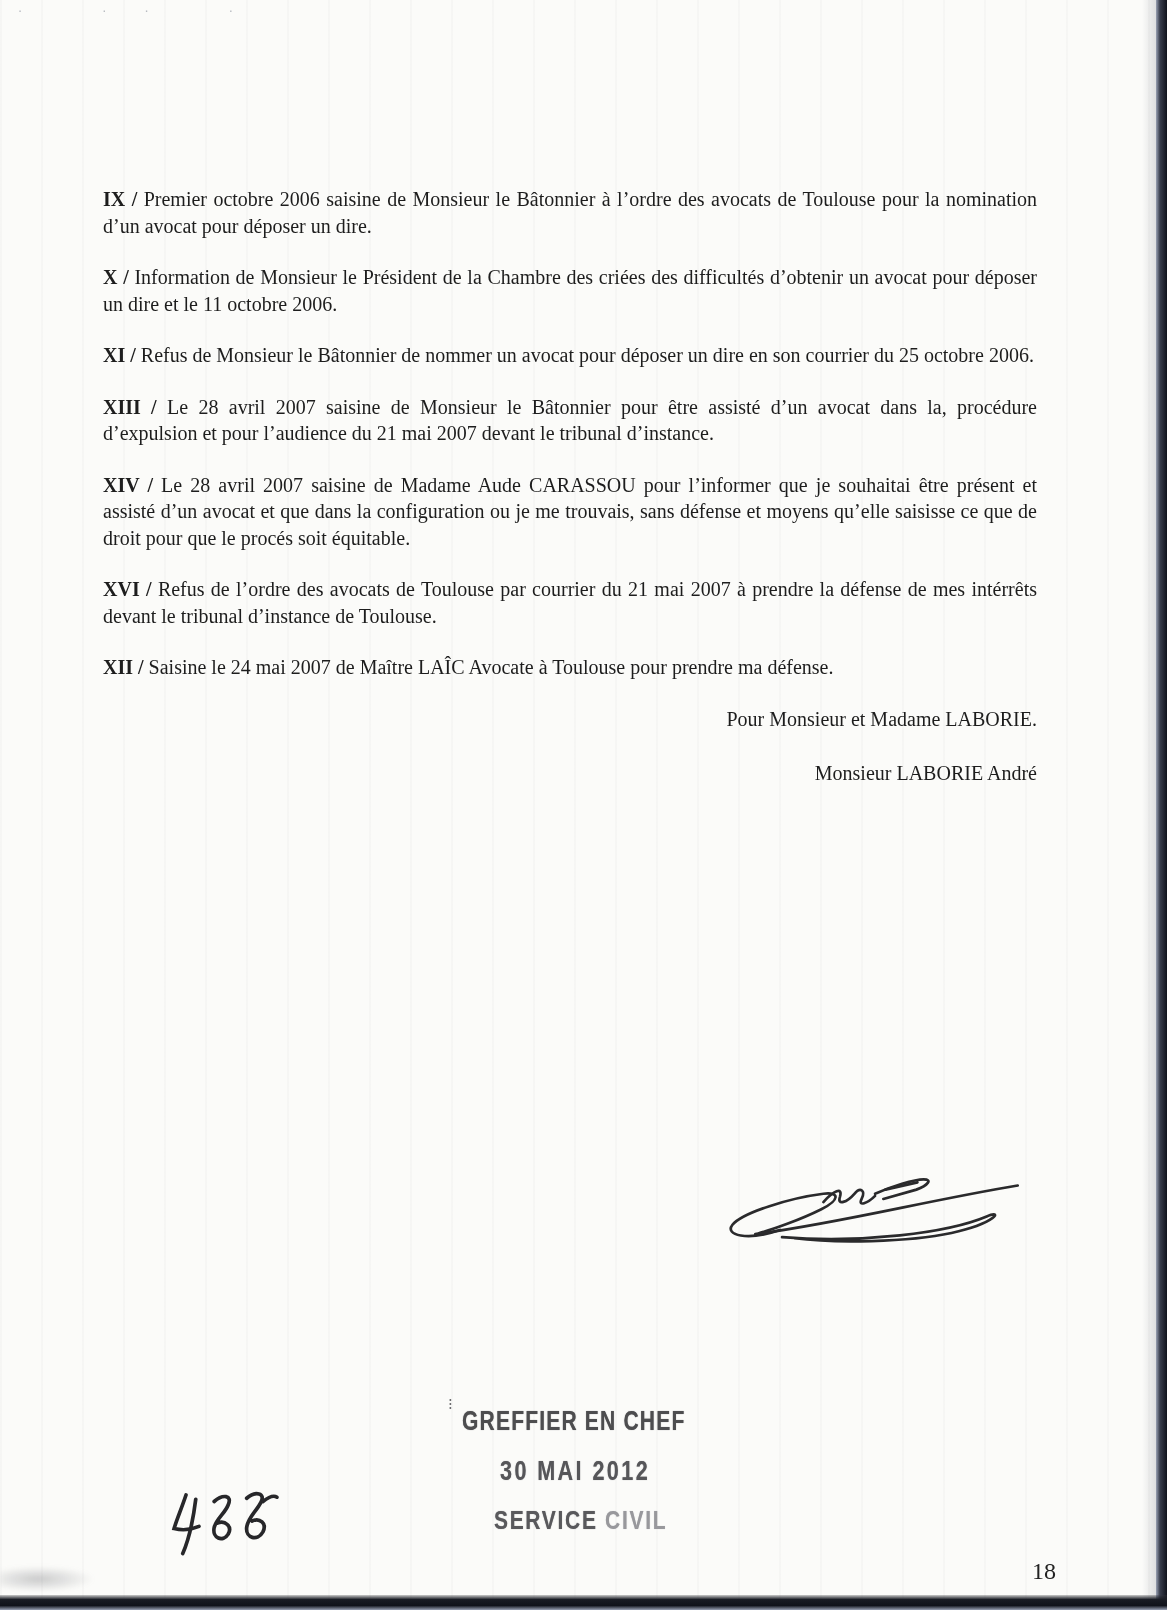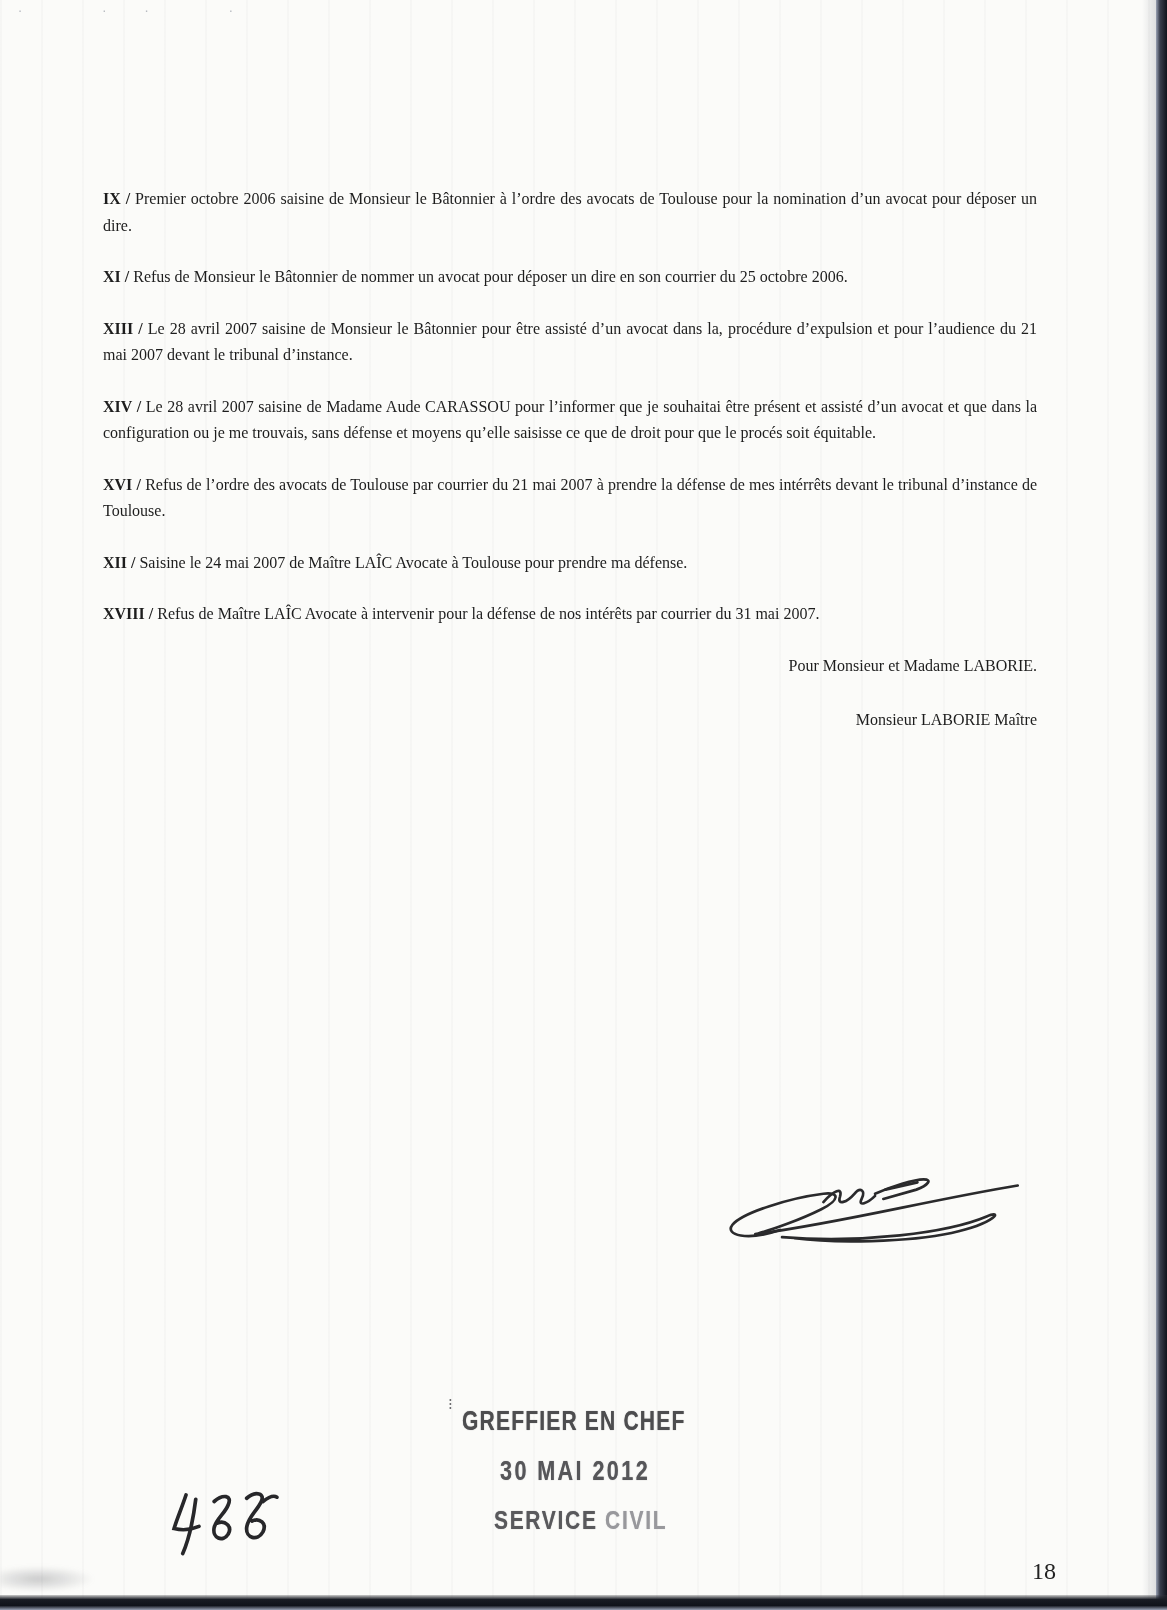--- a/index.html
+++ b/index.html
@@ -28,21 +28,21 @@
     position:absolute;left:0;bottom:0;width:100%;height:15px;
     background:linear-gradient(to bottom,rgba(60,60,65,0.25) 0%,#191c24 30%,#10131b 70%,#99a2b6 100%);
   }
   .smudge-bl{
     position:absolute;left:0;bottom:18px;width:95px;height:26px;
     background:radial-gradient(ellipse at 40% 50%,rgba(110,112,118,0.35),rgba(110,112,118,0) 70%);
     filter:blur(2px);
   }
   .content{
     position:absolute;left:103px;top:186px;width:934px;
-    font-size:16px;line-height:26.5px;
+    font-size:20px;line-height:26.5px;
   }
   .para{margin:0 0 25px 0;text-align:justify;}
   .para b{font-weight:bold;}
   .closing{margin:18px 0 0 0;text-align:right;}
   .closing2{margin:28px 0 0 0;text-align:right;}
   .signature{position:absolute;left:718px;top:1128px;width:310px;height:115px;}
   .signature svg{width:100%;height:100%;}
   .sig-stroke{fill:none;stroke:#2a2a2c;stroke-width:2.6;stroke-linecap:round;}
   .stamp{
     position:absolute;left:448px;top:1398px;width:250px;
@@ -81,29 +81,29 @@
   }
 </style>
 </head>
 <body>
 
 <div class="scan-streaks"></div>
 <div class="speck-row">· ·· ·</div>
 
 <div class="content">
   <p class="para"><b>IX /</b> <span>Premier octobre 2006 saisine de Monsieur le Bâtonnier à l’ordre des avocats de Toulouse pour la nomination d’un avocat pour déposer un dire.</span></p>
+  <p class="para"><b>X /</b> <span>Information de Monsieur le Président de la Chambre des criées des difficultés d’obtenir un avocat pour déposer un dire et le 11 octobre 2006.</span></p>
   <p class="para"><b>XI /</b> <span>Refus de Monsieur le Bâtonnier de nommer un avocat pour déposer un dire en son courrier du 25 octobre 2006.</span></p>
   <p class="para"><b>XIII /</b> <span>Le 28 avril 2007 saisine de Monsieur le Bâtonnier pour être assisté d’un avocat dans la, procédure d’expulsion et pour l’audience du 21 mai 2007 devant le tribunal d’instance.</span></p>
   <p class="para"><b>XIV /</b> <span>Le 28 avril 2007 saisine de Madame Aude CARASSOU  pour l’informer que je souhaitai être présent et assisté d’un avocat et que dans la configuration ou je me trouvais, sans défense et moyens qu’elle saisisse ce que de droit pour que le procés soit équitable.</span></p>
   <p class="para"><b>XVI /</b> <span>Refus de l’ordre des avocats de Toulouse par courrier du 21 mai 2007 à prendre la défense de mes intérrêts devant le tribunal d’instance de Toulouse.</span></p>
   <p class="para"><b>XII /</b> <span>Saisine le 24 mai 2007 de Maître LAÎC Avocate à Toulouse pour prendre ma défense.</span></p>
-  <p class="para"><b>XVIII /</b> <span>Refus  de Maître LAÎC Avocate à intervenir pour la défense de nos intérêts par courrier du 31 mai 2007.</span></p>
 
   <p class="closing">Pour Monsieur et Madame LABORIE.</p>
-  <p class="closing2">Monsieur LABORIE Maître</p>
+  <p class="closing2">Monsieur LABORIE André</p>
 </div>
 
 <div class="signature" role="img" aria-label="signature manuscrite de Monsieur LABORIE">
   <svg viewBox="0 0 300 100">
     <path class="sig-stroke" d="M60,93 C28,104 6,98 14,88 C24,76 70,62 102,58 C118,56 118,64 100,73 C80,83 52,93 40,96"></path>
     <path class="sig-stroke" d="M102,66 C112,55 121,51 118,61 C115,70 125,66 132,58 C138,51 143,55 139,63 C135,71 145,67 152,60"></path>
     <path class="sig-stroke" d="M152,58 C168,51 190,44 199,44 C208,44 203,50 192,54 L160,63"></path>
     <path class="sig-stroke" d="M162,54 L193,47"></path>
     <path class="sig-stroke" d="M36,97 C110,88 205,64 290,50"></path>
     <path class="sig-stroke" d="M62,100 C140,106 222,96 260,80 C276,73 270,86 226,96 C184,105 112,106 74,101"></path>

